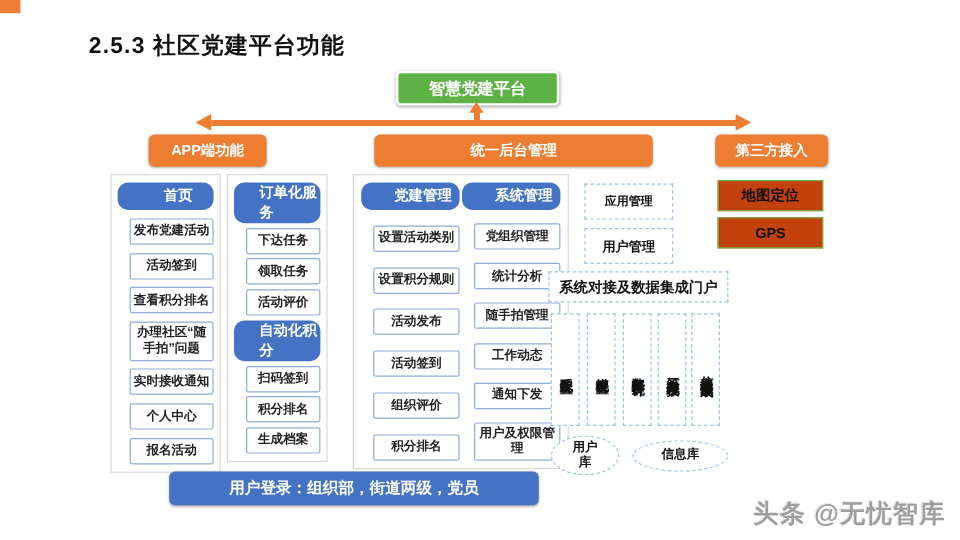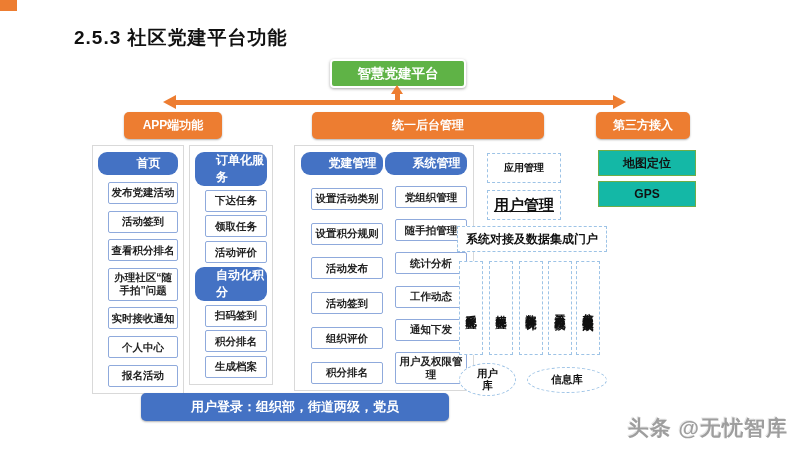--- a/index.html
+++ b/index.html
@@ -41,30 +41,30 @@
 
   .hdr { background:#4472C4; color:#fff; font-size:12px; font-weight:bold;
     min-height:23px; display:flex; align-items:center; justify-content:center; border-radius:9px;padding-left:21px; }
   .btn { background:#fff; border:1px solid #8FAADC; border-radius:2px; color:#222;
     font-size:10.5px; font-weight:bold; min-height:22px; padding:2px 1px; line-height:1.25;
     display:flex; align-items:center; justify-content:center; text-align:center;margin-left:10px; }
 
   .dashed { position:absolute; background:#fff; border:1px dashed #9DC3E6; color:#111;
     font-weight:bold; display:flex; align-items:center; justify-content:center; text-align:center; }
   .d-app  { left:487px; top:153px; width:74px; height:30px; font-size:10px; }
-  .d-user { left:487px; top:190px; width:74px; height:30px; font-size:15px;text-decoration:underline; }
+  .d-user { left:487px; top:190px; width:74px; height:30px; font-size:11px; }
   .d-wide { left:457px; top:226px; width:150px; height:26px; font-size:12px; }
   .vbox { top:261px; width:24px; height:94px; font-size:11px;
     writing-mode:vertical-rl; text-orientation:upright; letter-spacing:1px; line-height:24px; }
   .v0 { left:459px; } .v1 { left:489px; } .v2 { left:519px; } .v3 { left:548px; } .v4 { left:576px; }
   .ellipse { border-radius:50%; font-size:10.5px; line-height:1.1; }
   .e-user { left:459px; top:363px; width:57px; height:33px; padding:0 12px; }
   .e-info { left:527px; top:367px; width:80px; height:26px; }
 
-  .gbox { position:absolute; left:598px; width:98px; height:26px; background:#14b8a6;
+  .gbox { position:absolute; left:598px; width:88px; height:26px; background:#c2410c;
     border:1px solid #70AD47; color:#111; font-size:12px; font-weight:bold;
     display:flex; align-items:center; justify-content:center; }
   .g-map { top:150px; } .g-gps { top:181px; }
 
   .login-bar { position:absolute; left:141px; top:393px; width:308px; height:28px;
     background:#4472C4; color:#fff; font-size:13px; font-weight:bold; border-radius:5px;
     display:flex; align-items:center; justify-content:center; box-shadow:0 1px 2px rgba(0,0,0,.3); z-index:5; }
 
   .watermark { position:absolute; right:12px; top:414px; font-size:21px; font-weight:bold;
     color:#9e9e9e; text-shadow:1px 1px 0 #fff, -1px -1px 0 #e8e8e8; letter-spacing:1px; }
@@ -117,22 +117,22 @@
       <div class="btn">设置活动类别</div>
       <div class="btn">设置积分规则</div>
       <div class="btn">活动发布</div>
       <div class="btn">活动签到</div>
       <div class="btn">组织评价</div>
       <div class="btn">积分排名</div>
     </div>
     <div class="mcol">
       <div class="hdr">系统管理</div>
       <div class="btn">党组织管理</div>
+      <div class="btn">统计分析</div>
       <div class="btn">随手拍管理</div>
-      <div class="btn">统计分析</div>
       <div class="btn">工作动态</div>
       <div class="btn">通知下发</div>
       <div class="btn">用户及权限管理</div>
     </div>
   </div>
 
   <div class="dashed d-app">应用管理</div>
   <div class="dashed d-user">用户管理</div>
   <div class="dashed d-wide">系统对接及数据集成门户</div>
 

